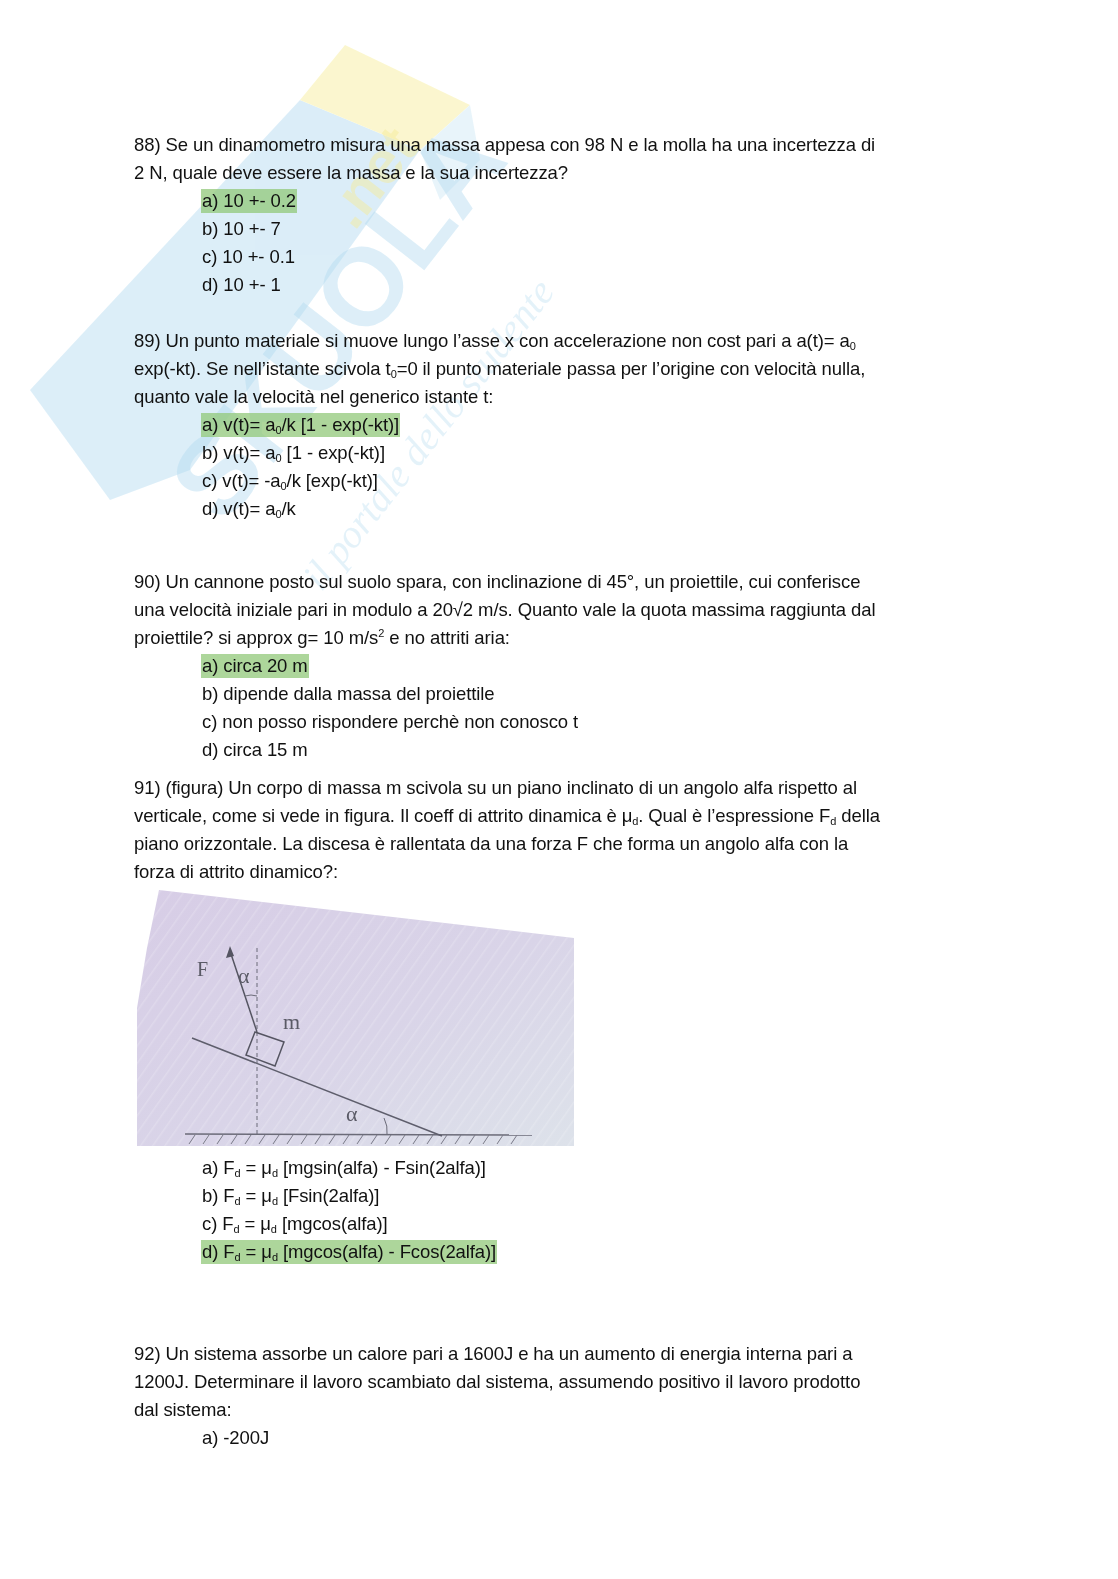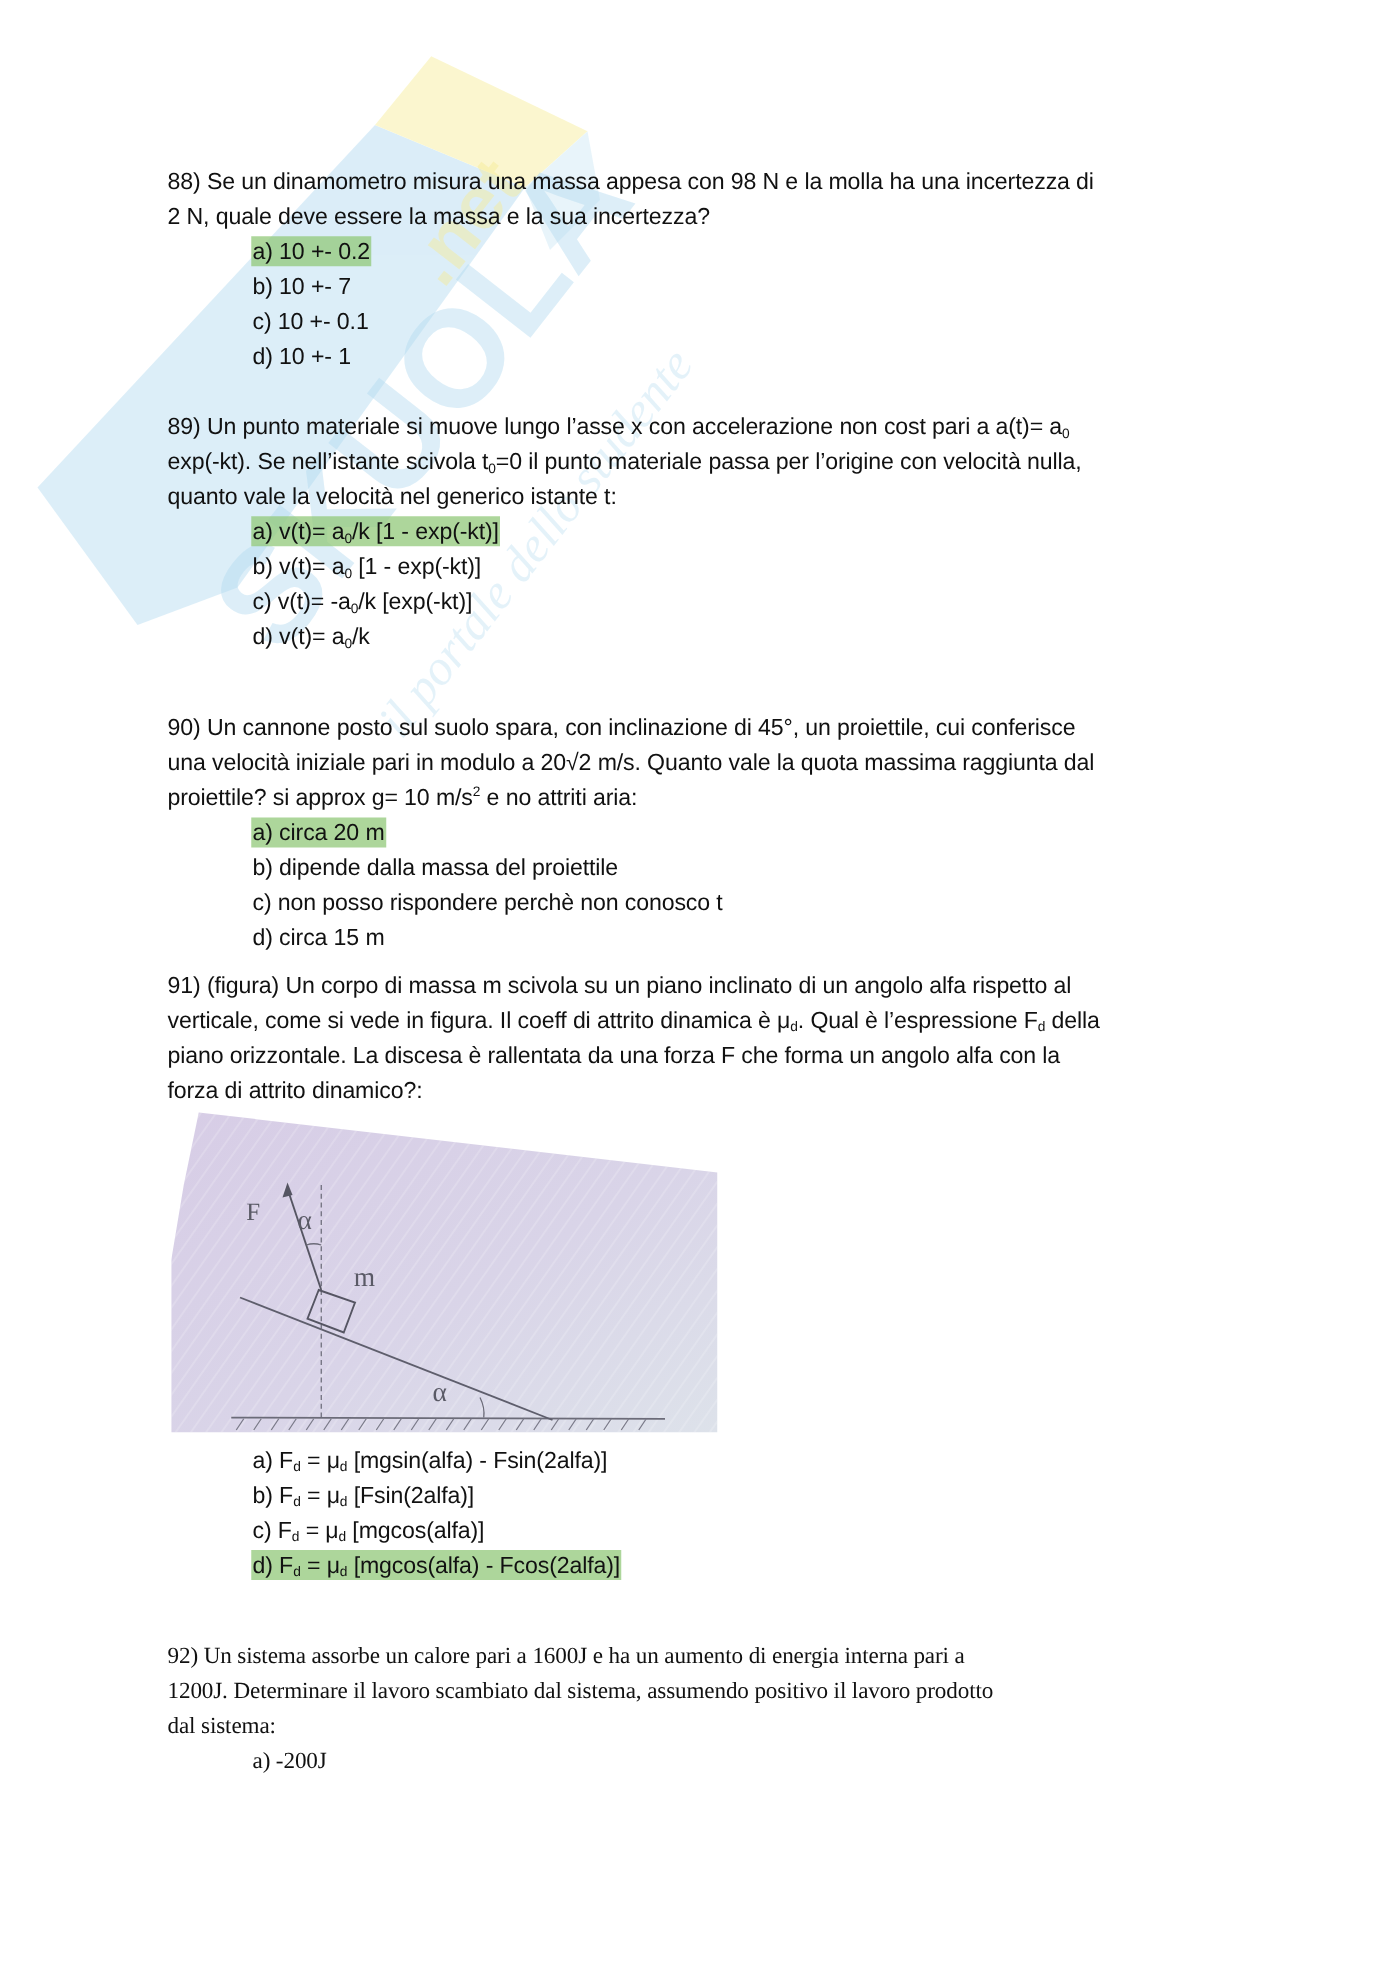--- a/index.html
+++ b/index.html
@@ -147,21 +147,21 @@
 
   <section class="q" style="top:1154px;">
     <ul class="opts">
       <li><span class="txt"><span>a) F</span><sub>d</sub><span> = μ</span><sub>d</sub><span> [mgsin(alfa) - Fsin(2alfa)]</span></span></li>
       <li><span class="txt"><span>b) F</span><sub>d</sub><span> = μ</span><sub>d</sub><span> [Fsin(2alfa)]</span></span></li>
       <li><span class="txt"><span>c) F</span><sub>d</sub><span> = μ</span><sub>d</sub><span> [mgcos(alfa)]</span></span></li>
       <li class="correct"><span class="txt"><span>d) F</span><sub>d</sub><span> = μ</span><sub>d</sub><span> [mgcos(alfa) - Fcos(2alfa)]</span></span></li>
     </ul>
   </section>
 
-  <section class="q" style="top:1311px;font-family:Liberation Serif, serif;">
+  <section class="q" style="top:1340px;">
     <p><span>92)</span> <span>Un sistema assorbe un calore pari a 1600J e ha un aumento di energia interna pari a</span></p>
     <p>1200J. Determinare il lavoro scambiato dal sistema, assumendo positivo il lavoro prodotto</p>
     <p>dal sistema:</p>
     <ul class="opts">
       <li><span class="txt">a) -200J</span></li>
     </ul>
   </section>
 
 </main>
 

